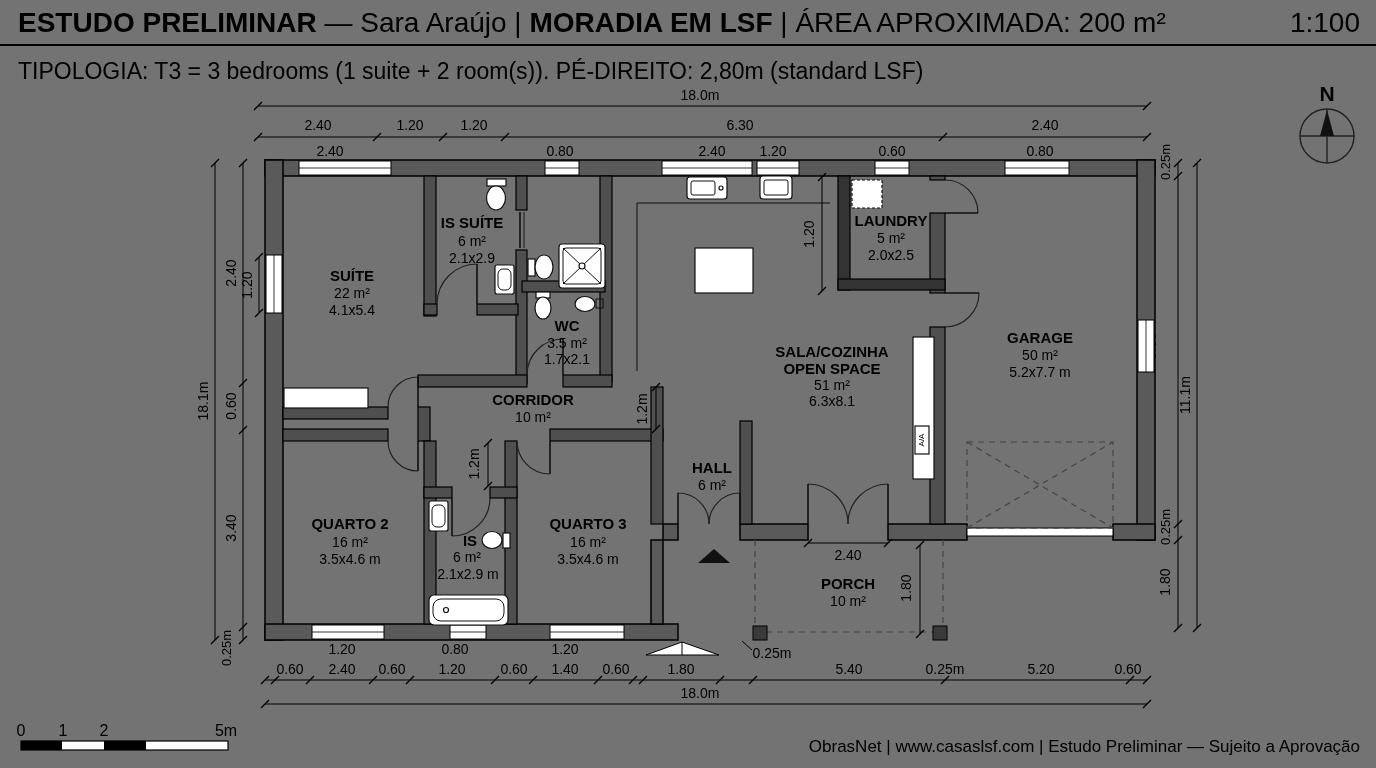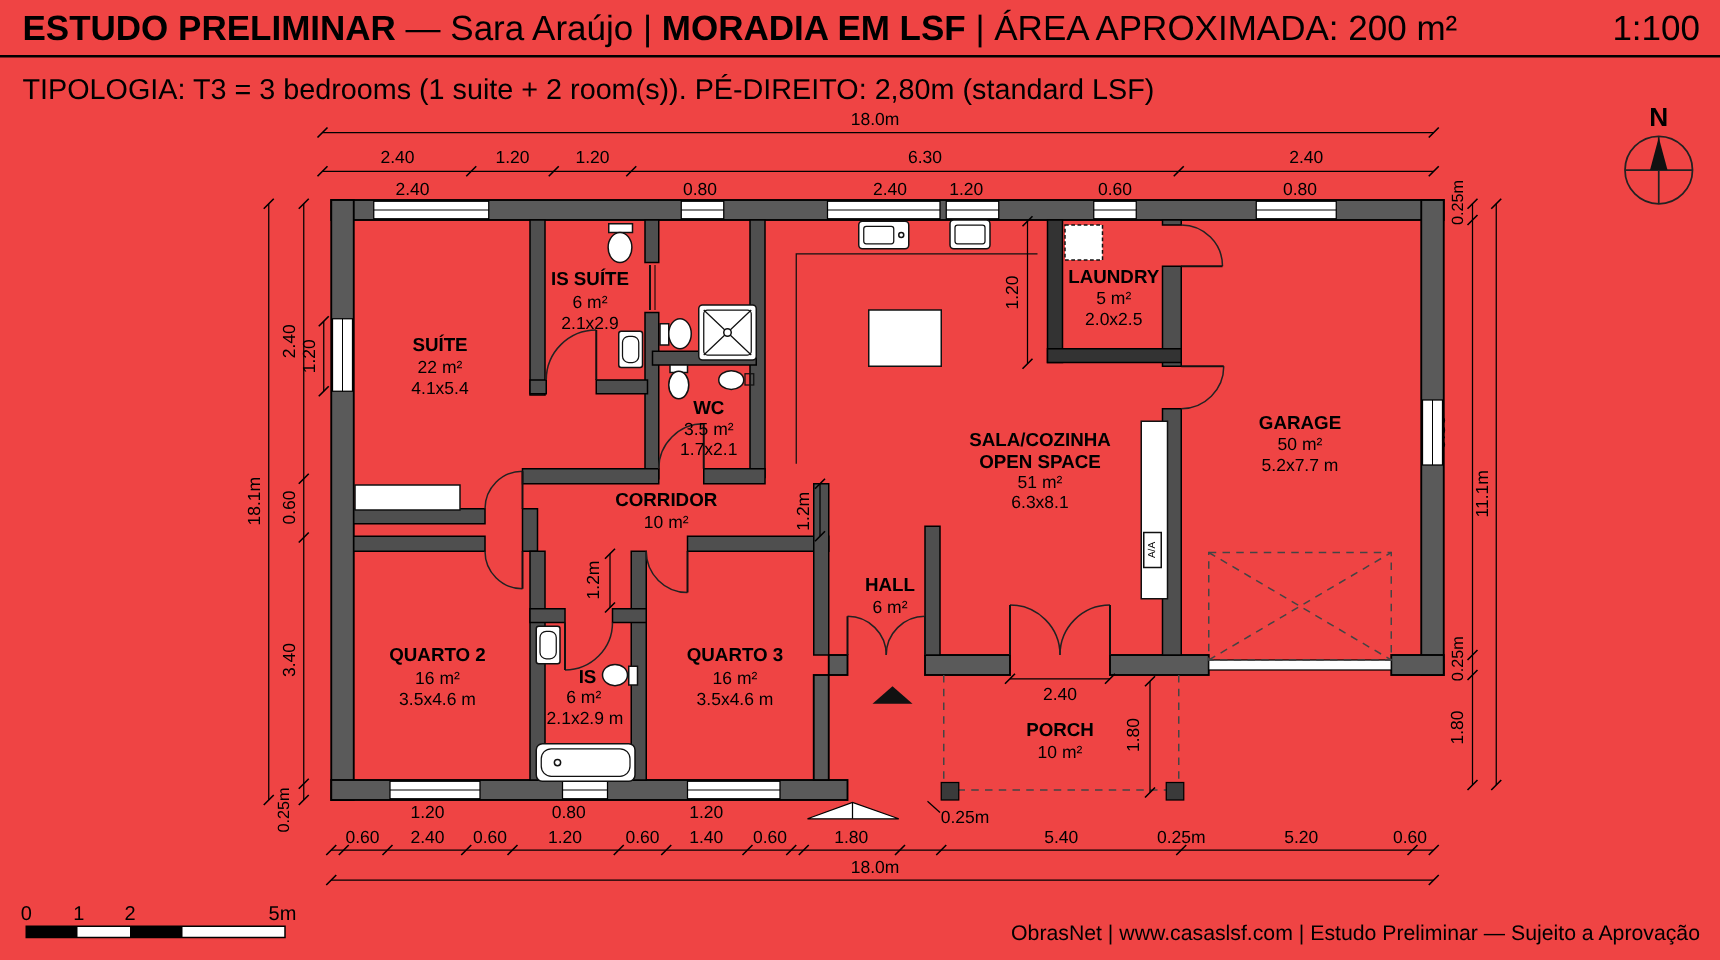--- a/index.html
+++ b/index.html
@@ -1,16 +1,16 @@
 <!DOCTYPE html>
 <html><head>
 <meta charset="utf-8">
 <style>
   html,body{margin:0;padding:0;background:#ffffff;}
-  .page{position:relative;width:1376px;height:768px;background:#ef4444;overflow:hidden;}
+  .page{position:relative;width:1376px;height:768px;background:#737373;overflow:hidden;}
   svg{display:block;}
   text{font-family:"Liberation Sans","DejaVu Sans",sans-serif;fill:#000;}
   .title-b{font-size:28px;font-weight:bold;}
   .title-r{font-size:28px;font-weight:normal;}
   .subtitle{font-size:23px;}
   .scale-ratio{font-size:28px;}
   .room-name{font-size:15px;font-weight:bold;text-anchor:middle;}
   .room-sub{font-size:14px;text-anchor:middle;}
   .dim{font-size:14px;text-anchor:middle;}
   .dim-sm{font-size:13px;text-anchor:middle;}

